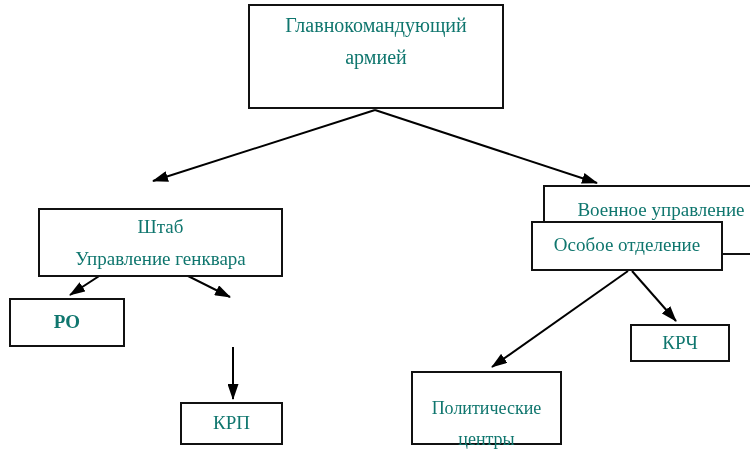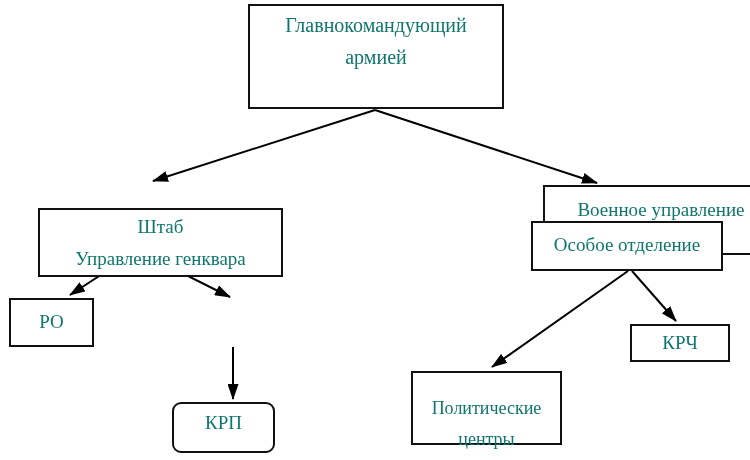--- a/index.html
+++ b/index.html
@@ -32,23 +32,23 @@
     font-size: 19px;
     line-height: 32px;
     color: #0f766e;
   }
   .node .ln { white-space: nowrap; }
 
   #node-commander { left: 248px; top: 4px;   width: 256px; height: 105px; padding-top: 3px; font-size: 20px; }
   #node-staff     { left: 38px;  top: 183px; width: 245px; height: 69px;  padding-top: 1px; margin-top: 25px; }
   #node-military  { left: 502px; top: 185px; width: 236px; height: 70px;  padding-top: 7px; z-index: 1; margin-left: 41px; }
   #node-special   { left: 531px; top: 221px; width: 192px; height: 50px;  line-height: 44px; z-index: 2; }
-  #node-ro        { left: 9px;   top: 298px; width: 85px;  height: 49px;  line-height: 44px; }
+  #node-ro        { left: 9px;   top: 298px; width: 116px;  height: 49px;  line-height: 44px; font-weight: bold; }
   #node-kro       { left: 182px; top: 300px; width: 99px;  height: 47px;  line-height: 42px; }
-  #node-krp       { left: 172px; top: 402px; width: 103px; height: 51px;  line-height: 38px; border-radius: 9px; }
+  #node-krp       { left: 180px; top: 402px; width: 103px; height: 43px;  line-height: 38px; }
   #node-political { left: 411px; top: 371px; width: 151px; height: 74px;  padding-top: 20px; font-size: 18px; line-height: 31px; }
   #node-krch      { left: 630px; top: 324px; width: 100px; height: 38px;  line-height: 33px; }
 </style>
 </head>
 <body>
 
 <div id="canvas">
 
   <svg id="edges" viewBox="0 0 750 460" xmlns="http://www.w3.org/2000/svg">
     <defs>

